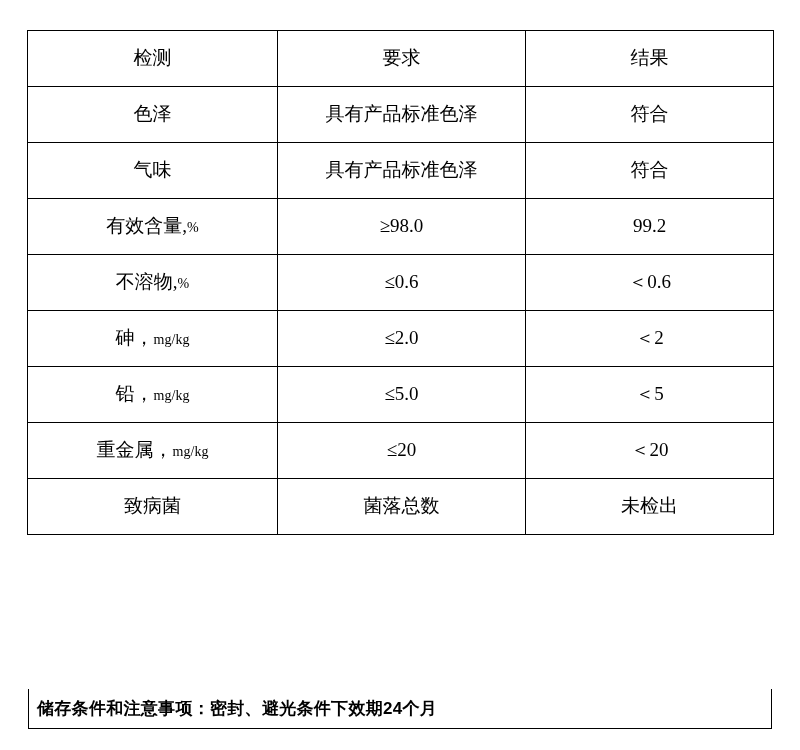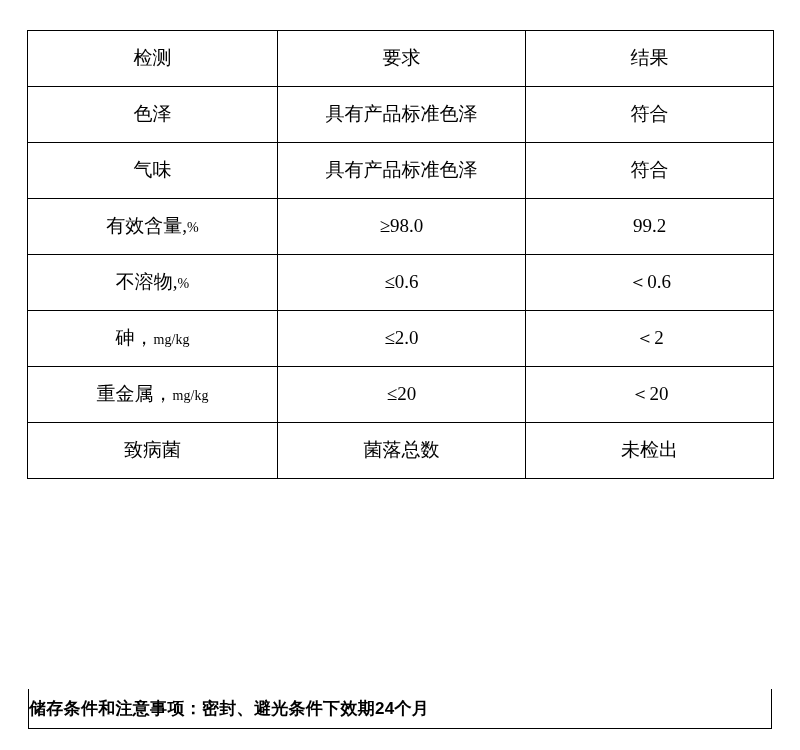--- a/index.html
+++ b/index.html
@@ -51,20 +51,21 @@
     position: absolute;
     left: 28px;
     top: 689px;
     width: 744px;
     height: 40px;
     box-sizing: border-box;
     border: 1px solid #000000;
     border-top: none;
     display: flex;
     align-items: center;
+    padding-left: 8px;
     font-size: 17px;
     font-weight: bold;
     font-family: "Liberation Sans", sans-serif;
     letter-spacing: 0.3px;
   }
 </style>
 </head>
 <body>
 
 <div class="page">
@@ -108,20 +109,25 @@
           <td>≤0.6</td>
           <td>＜0.6</td>
         </tr>
 
         <tr>
           <td><span>砷，</span><span class="unit">mg/kg</span></td>
           <td>≤2.0</td>
           <td>＜2</td>
         </tr>
 
+        <tr>
+          <td><span>铅，</span><span class="unit">mg/kg</span></td>
+          <td>≤5.0</td>
+          <td>＜5</td>
+        </tr>
 
         <tr>
           <td><span>重金属，</span><span class="unit">mg/kg</span></td>
           <td>≤20</td>
           <td>＜20</td>
         </tr>
 
 
         <tr>
           <td><span>致病菌</span><span class="unit"></span></td>

